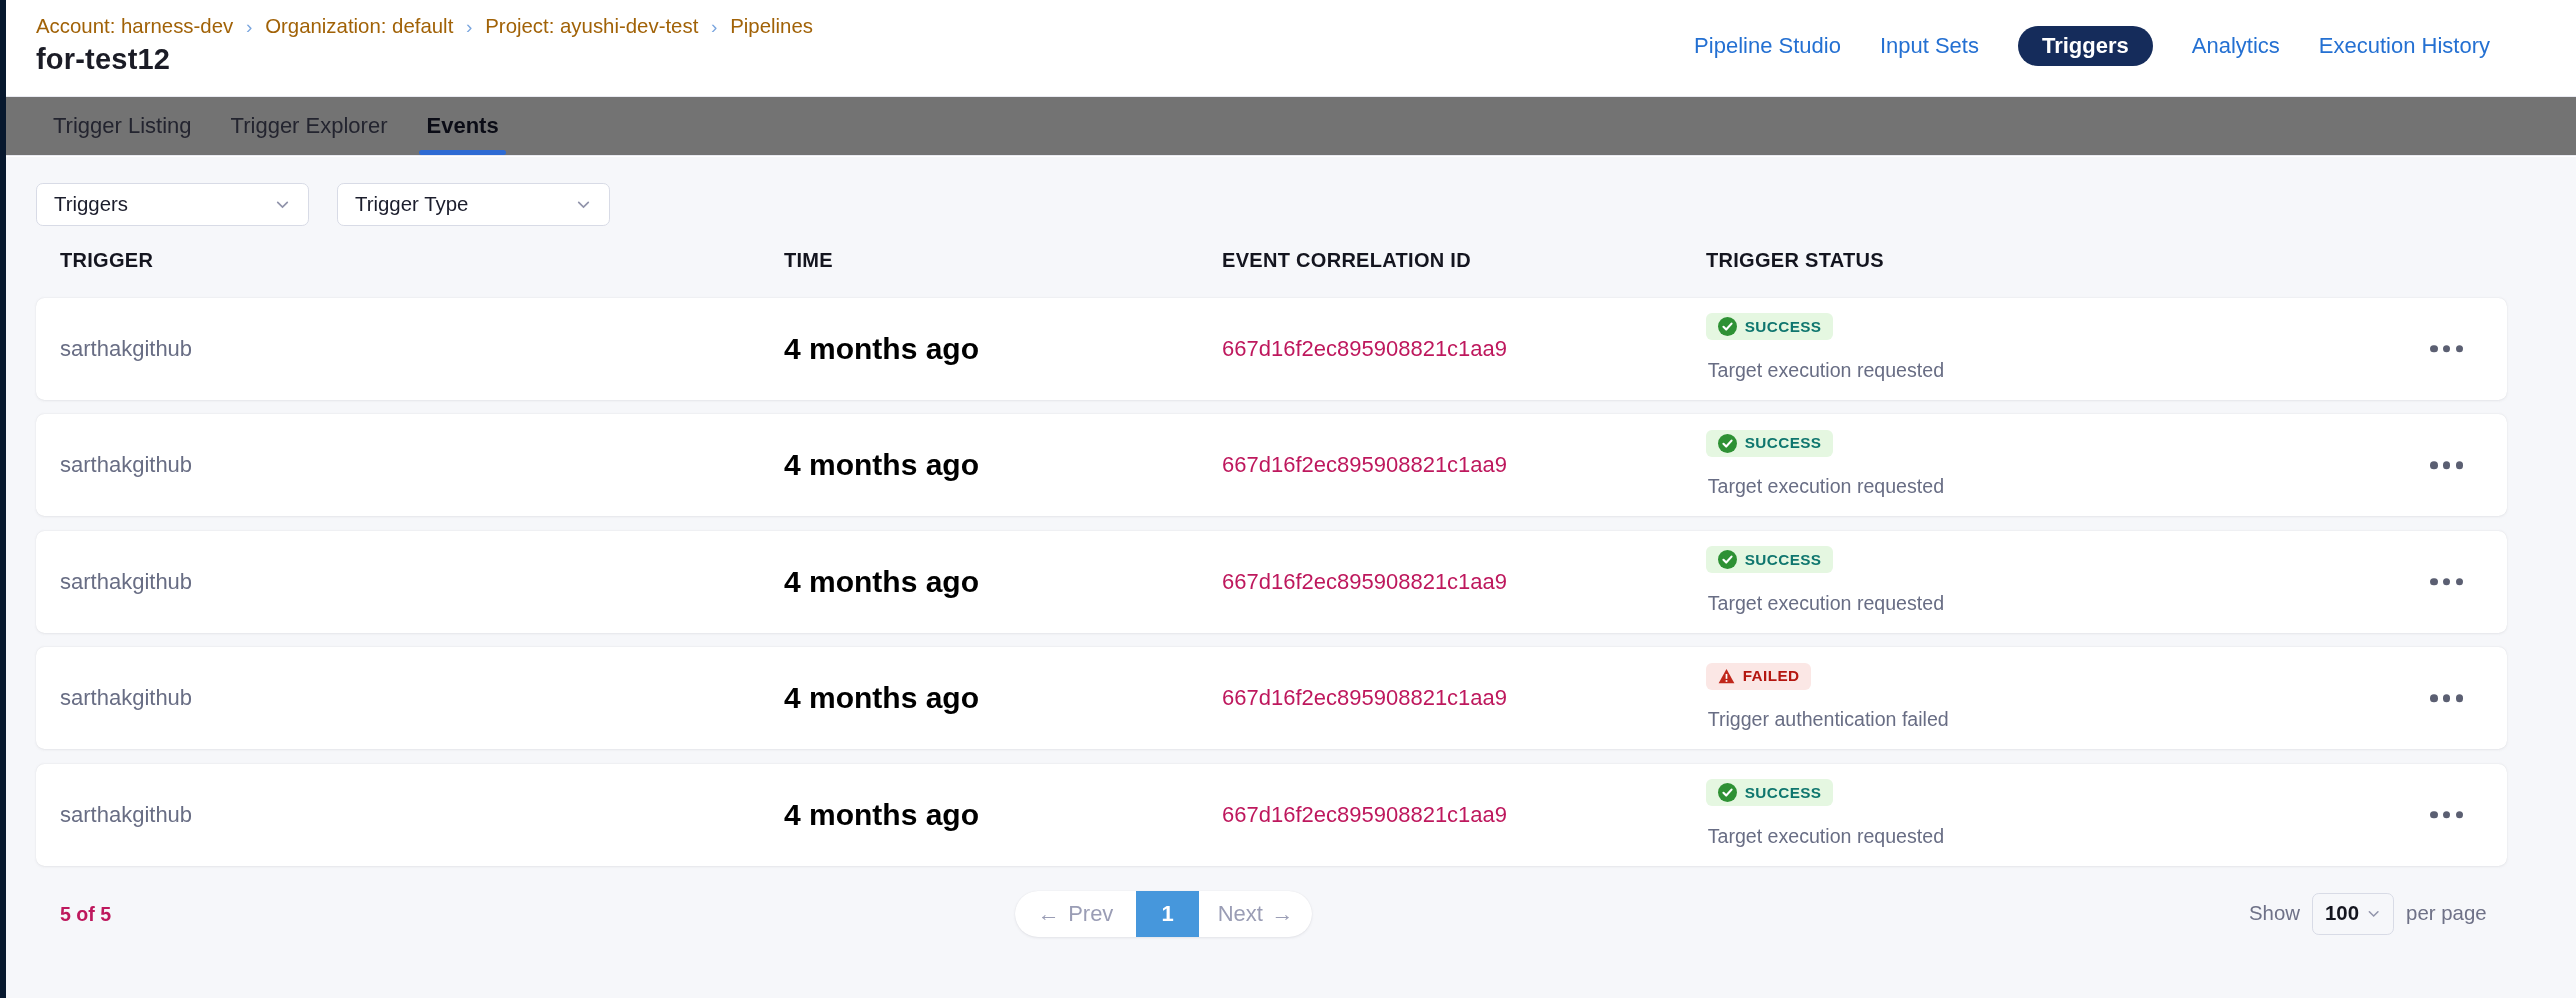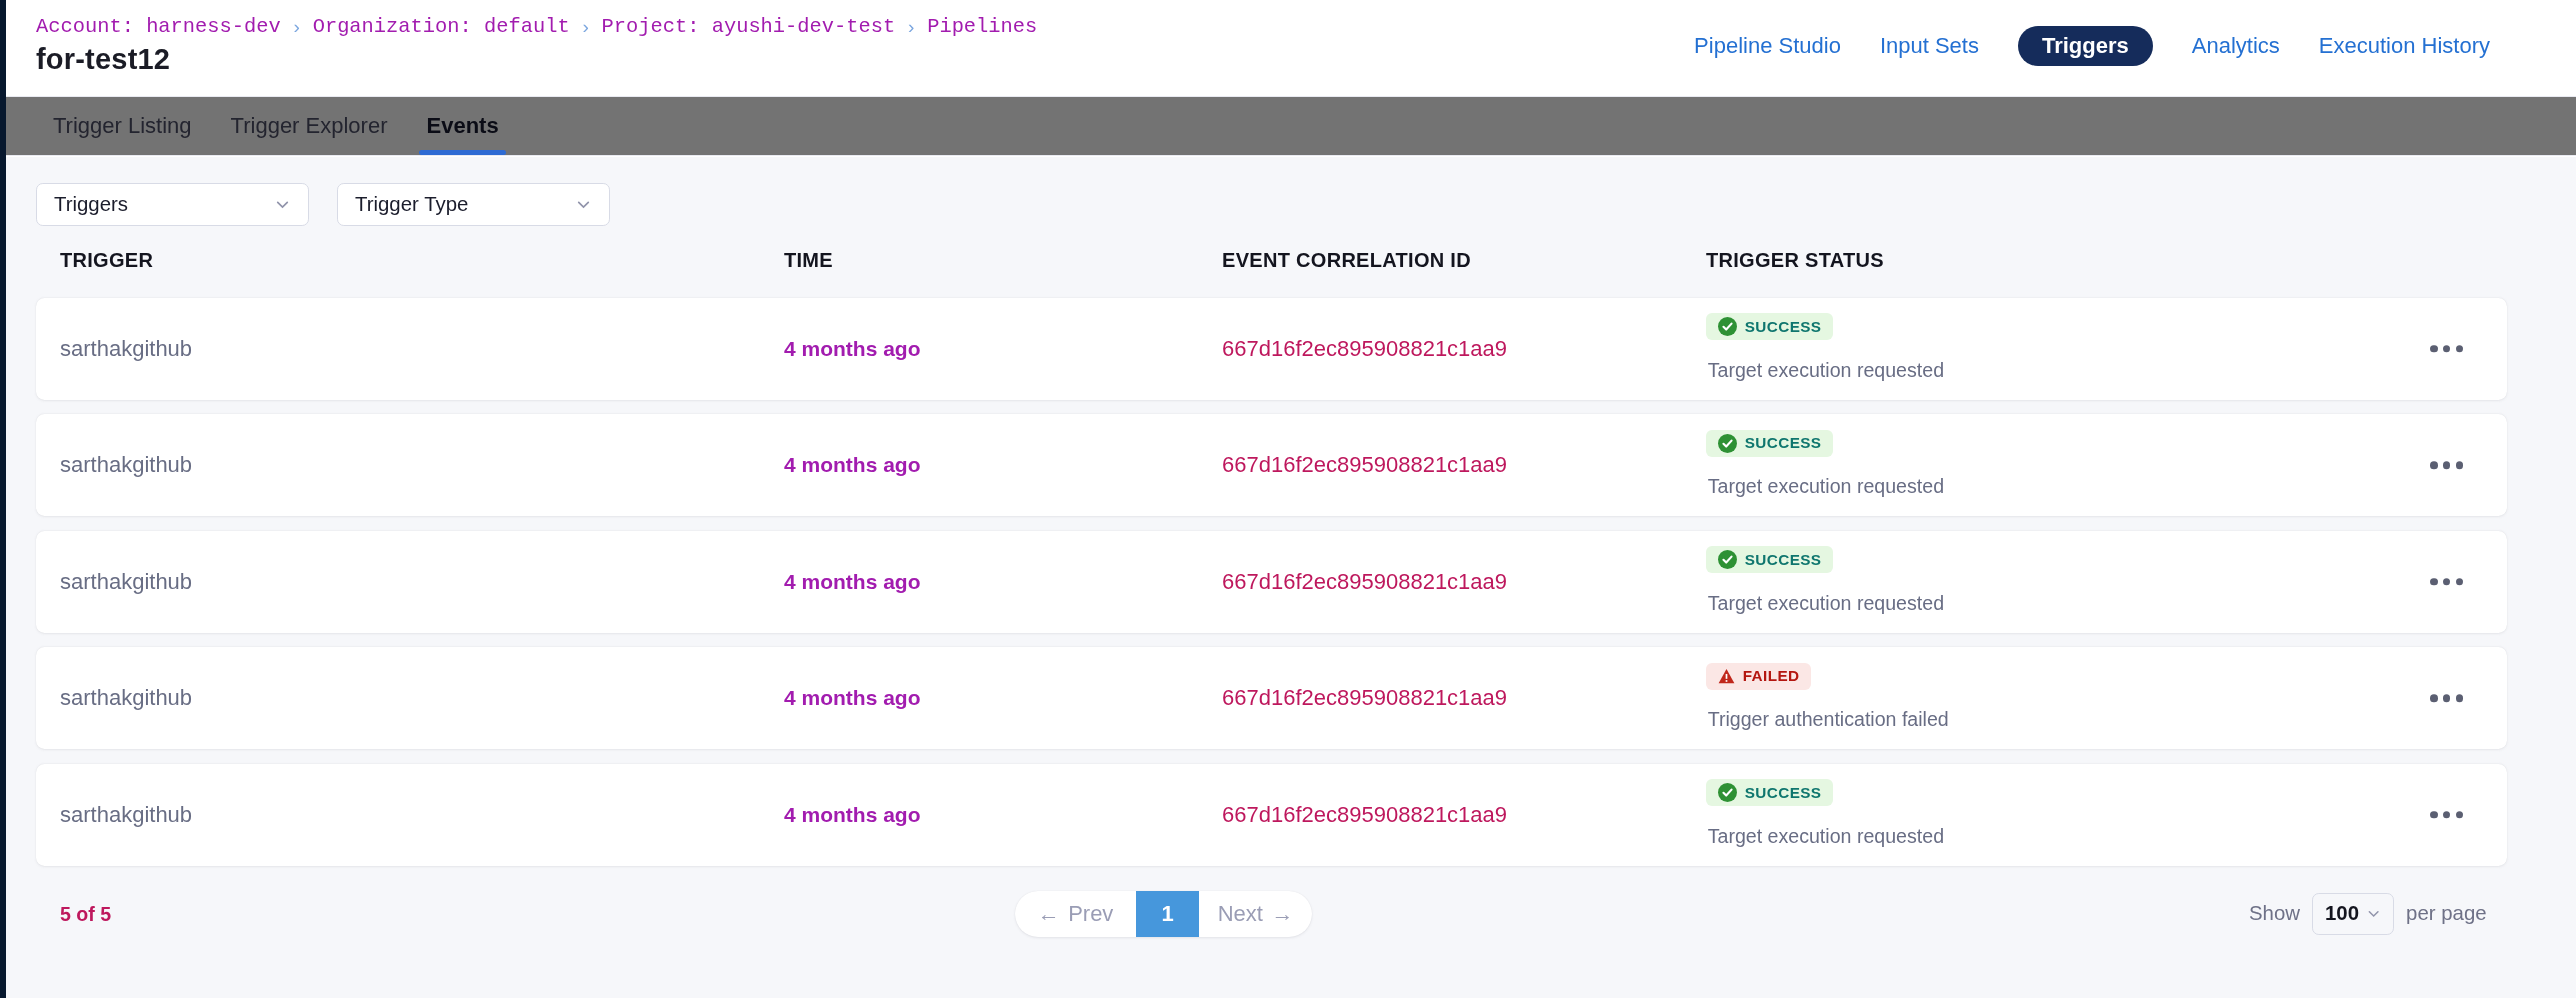--- a/index.html
+++ b/index.html
@@ -7,21 +7,21 @@
   body {
     font-family:"Liberation Sans","DejaVu Sans",sans-serif;
     background:#ffffff; position:relative; overflow:hidden; color:#1c1d2b;
   }
   
   .edge { position:absolute; left:0; top:0; width:6px; height:998px; background:#07182e; z-index:20; }
 
   
   .header { position:absolute; top:0; left:6px; right:0; height:96px; background:#fff; }
   .breadcrumb { position:absolute; left:30px; top:15.3px; display:flex; align-items:center; gap:12.8px; font-size:20.4px; }
-  .breadcrumb a { color:#a21caf; text-decoration:none; cursor:pointer;font-family:Liberation Mono, monospace; }
+  .breadcrumb a { color:#a16207; text-decoration:none; cursor:pointer; }
   .breadcrumb .sep { color:#7ba6df; font-size:19px; }
   .title { position:absolute; left:30px; top:43px; font-size:29px; font-weight:700; color:#1b1c26; letter-spacing:0.2px; }
   .top-nav { position:absolute; right:86px; top:25.6px; height:41px; display:flex; align-items:center; gap:39px; }
   .top-nav a { color:#2470d2; font-size:22px; font-weight:500; text-decoration:none; cursor:pointer; white-space:nowrap; }
   .top-nav a.pill { background:#152c5b; color:#fff; font-weight:600; padding:6.8px 24px; border-radius:20.4px; }
 
   
   .tabs-bar { position:absolute; top:96px; left:6px; right:0; height:60px; background:#737373;
     border-top:0.9px solid #e9eaf1; border-bottom:0.9px solid #e9eaf1;
     display:flex; align-items:stretch; padding-left:47px; gap:39px; }
@@ -41,21 +41,21 @@
 
   .thead { position:relative; margin-top:23px; height:20.4px; width:2471px; }
   .th { position:absolute; top:0; font-size:20px; font-weight:700; color:#14151f; letter-spacing:0.3px; white-space:nowrap; }
   .th-trigger { left:24px; } .th-time { left:748px; } .th-corr { left:1186px; } .th-status { left:1670px; }
 
   .rows { margin-top:29px; }
   .card { position:relative; width:2471px; height:102px; background:#fff; border-radius:8.5px; margin-bottom:14.5px;
     box-shadow:0 0 0.9px rgba(40,41,61,.10), 0 0.9px 2.6px rgba(96,97,112,.10); }
   .cell { position:absolute; top:50%; transform:translateY(-50%); white-space:nowrap; }
   .cell.trigger { left:24px; font-size:22px; color:#686d84; }
-  .cell.time { left:748px; font-size:21px; font-weight:700; color:#a21caf; }
+  .cell.time { left:748px; font-size:30px; font-weight:700; color:#000000; }
   .cell.corr { left:1186px; font-size:22px; color:#be185d; }
   .cell.status { left:1670px; top:0; transform:none; height:100%; }
   .badge { position:absolute; left:0; top:15.3px; display:inline-flex; align-items:center; gap:7.7px;
     height:27px; padding:0 12px; border-radius:6px; font-size:15.3px; font-weight:700; letter-spacing:0.4px; white-space:nowrap; }
   .badge .icon { display:none; line-height:0; }
   .badge.success { background:#e5f7e1; color:#0f766e; }
   .badge.success .icon.check { display:inline-flex; }
   .badge.failed { background:#fbe7e5; color:#b41710; }
   .badge.failed .icon.warn { display:inline-flex; }
   .message { position:absolute; left:1.7px; top:61px; font-size:19.6px; color:#686d84; white-space:nowrap; }

